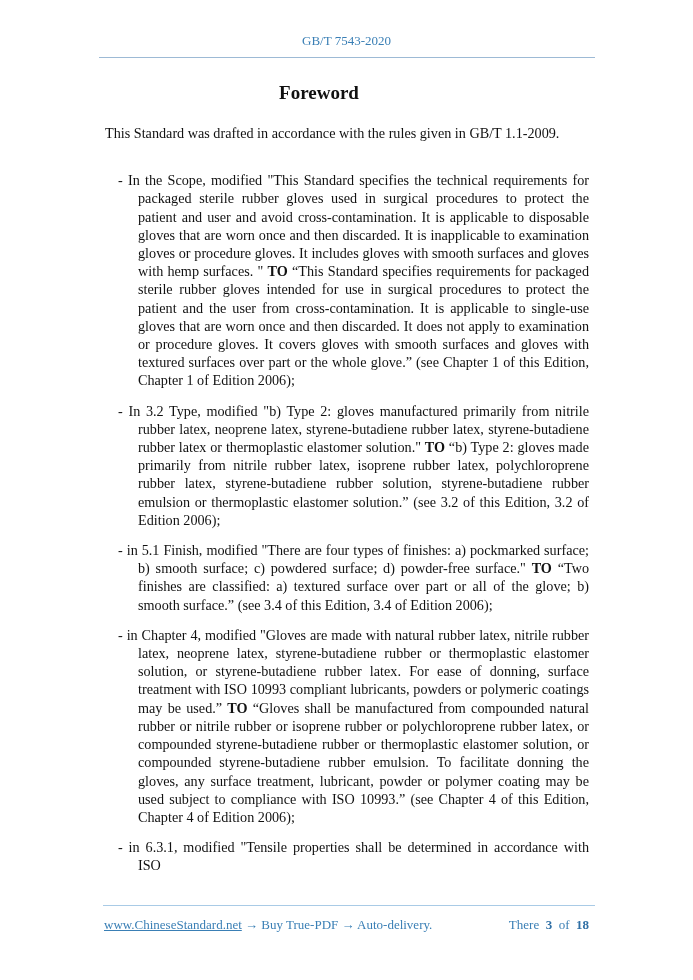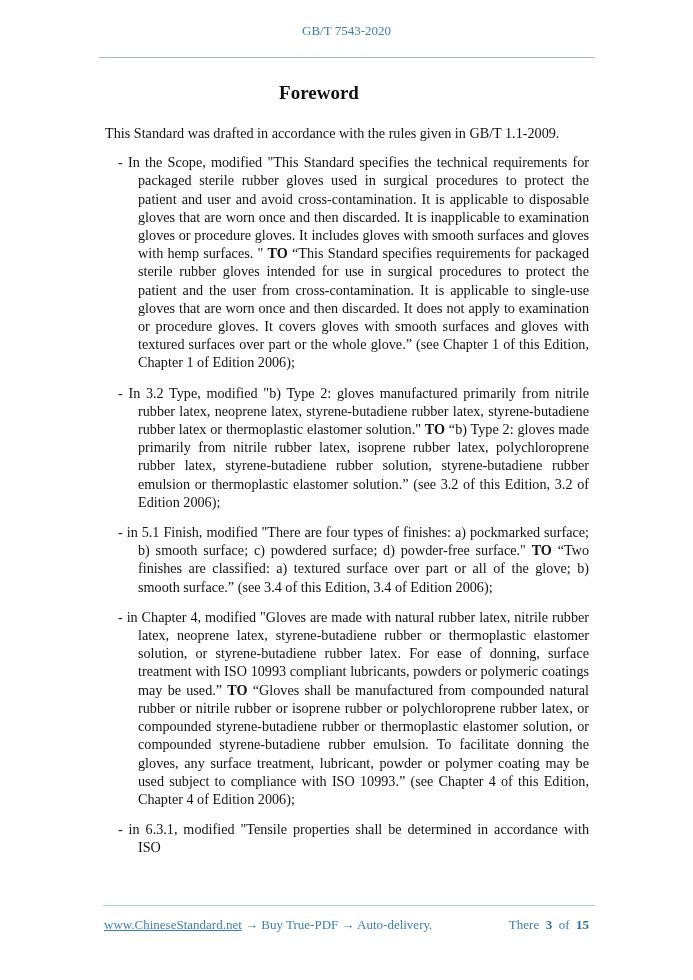--- a/index.html
+++ b/index.html
@@ -1,37 +1,37 @@
 <!DOCTYPE html>
 <html><head>
   <meta charset="utf-8">
   <style>
     html, body { margin: 0; padding: 0; background: #ffffff; }
     body {
       width: 693px; height: 980px; position: relative; overflow: hidden;
       font-family: "Liberation Serif", serif; color: #111;
     }
     .header-title {
-      position: absolute; top: 23px; left: 0; width: 693px; text-align: center;
+      position: absolute; top: 33px; left: 0; width: 693px; text-align: center;
       font-size: 13px; color: #3a7fb5;
     }
     .header-rule {
       position: absolute; top: 57px; left: 99px; width: 496px; height: 0;
       border-top: 1px solid #9dbad5;
     }
     .page-title {
       position: absolute; top: 82px; left: 0; width: 638px; text-align: center;
       font-size: 19px; font-weight: bold; color: #111;
     }
     .content {
       position: absolute; top: 124px; left: 105px; width: 484px;
       font-size: 14.2px; line-height: 18.2px;
     }
     .content p { margin: 0 0 12px 0; text-align: justify; }
-    .content p.first { margin-bottom: 11px; }
+    .content p.first { margin-bottom: 29px; }
     .bullet {
       margin: 0 0 12px 0; text-align: justify;
       padding-left: 33px; text-indent: -20px;
     }
     .bullet .to { font-weight: bold; }
     .footer-rule {
       position: absolute; top: 905px; left: 103px; width: 492px; height: 0;
       border-top: 1px solid #a9cbe6;
     }
     .footer {
@@ -70,15 +70,15 @@
   </div>
 </div>
 
 <div class="footer-rule"></div>
 <div class="footer">
   <span class="link">www.ChineseStandard.net</span><span> → </span><span>Buy True-PDF</span><span> → </span><span>Auto-delivery.</span>
   <span class="pager">
     <span>There</span>&nbsp;
     <b>3</b>&nbsp;
     <span>of</span>&nbsp;
-    <b>15</b>
+    <b>18</b>
   </span>
 </div>
 
 </body></html>

